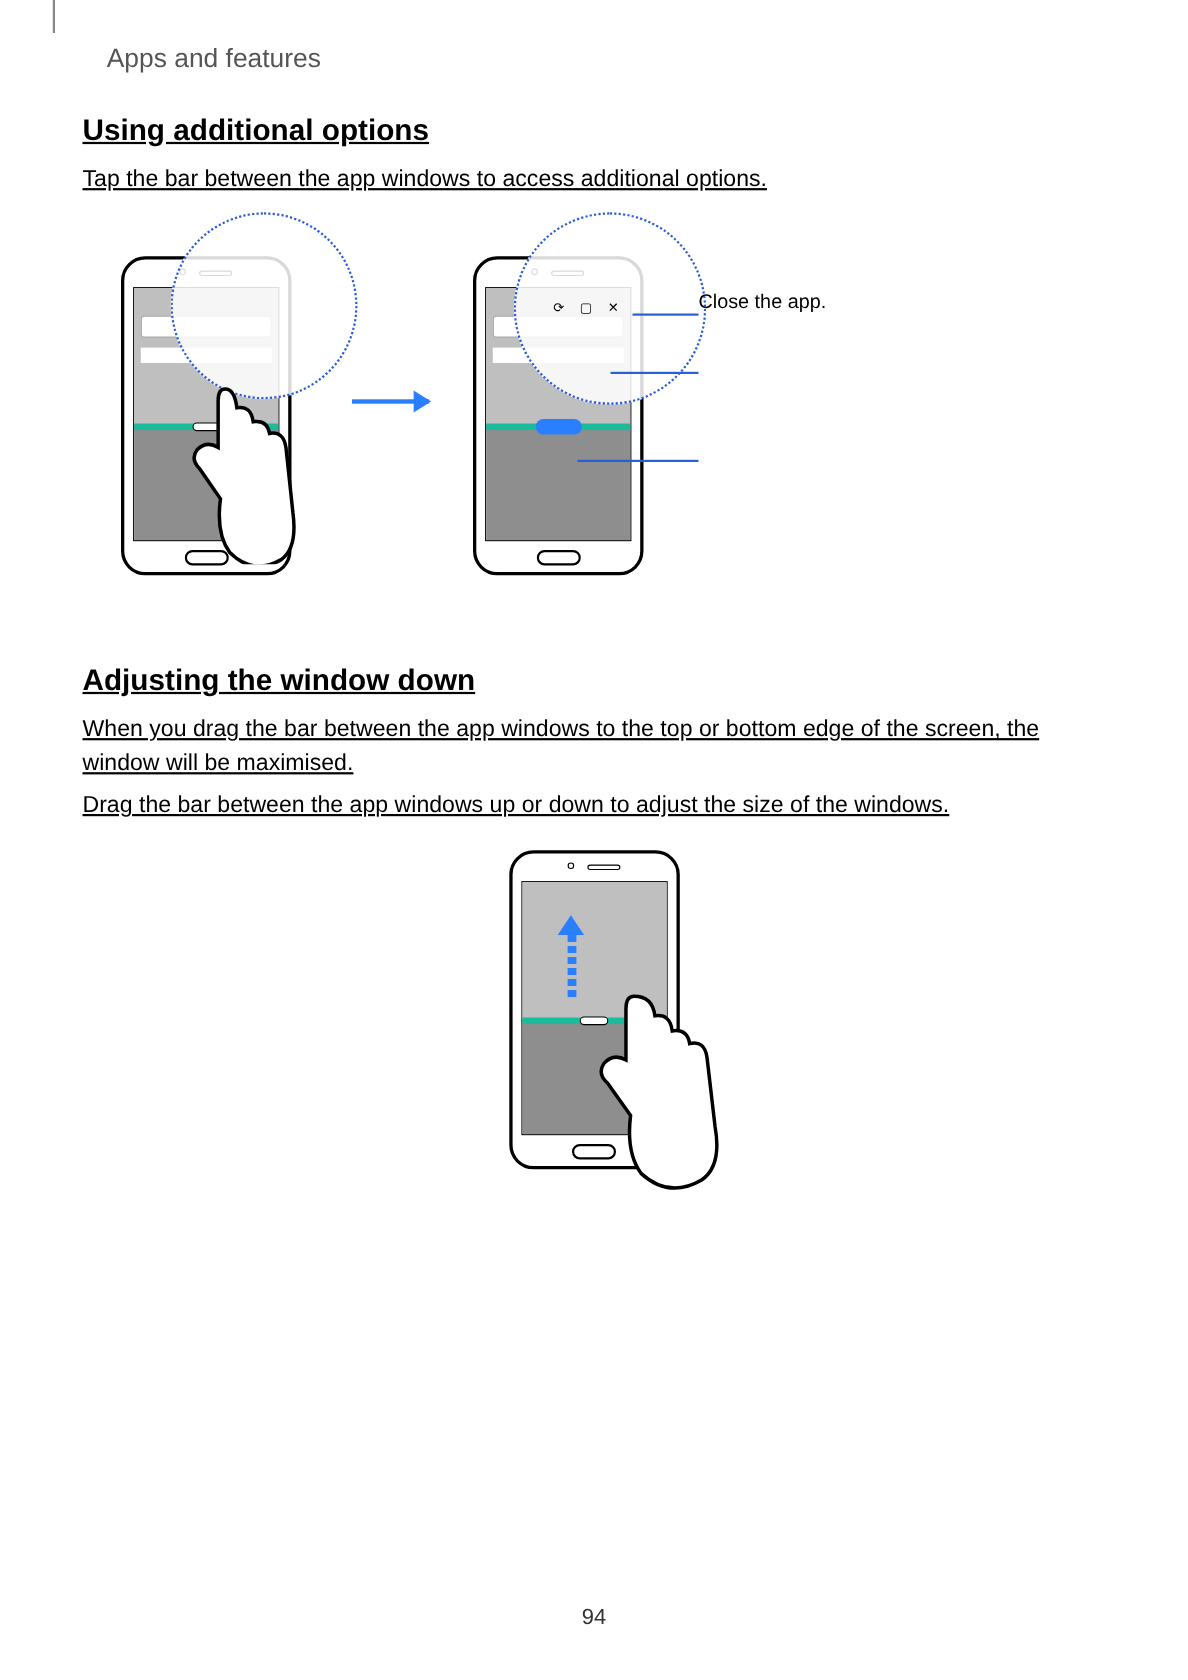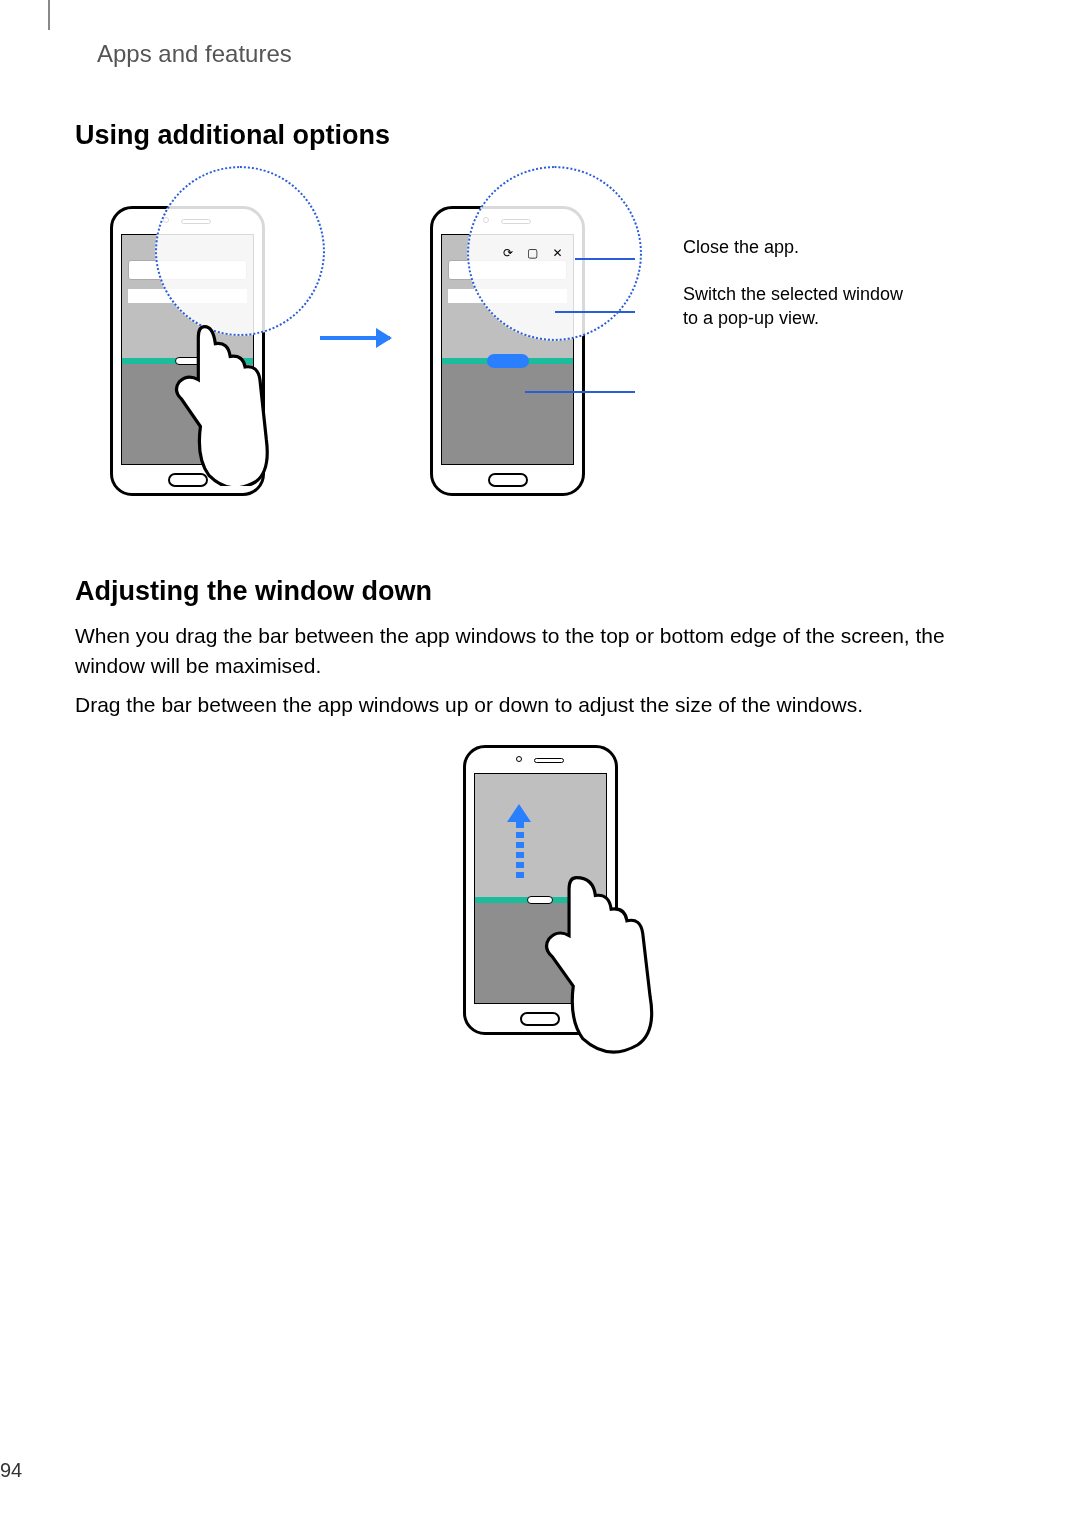--- a/index.html
+++ b/index.html
@@ -18,22 +18,23 @@
     background: #888;
   }
   .header {
     position: absolute;
     left: 97px; top: 40px;
     font-size: 24px;
     color: #555;
   }
   .content {
     position: absolute;
-    left: 75px; top: 120px;
+    left: 75px; top: 103px;
     width: 930px;
+    text-decoration: underline;
   }
   h2 {
     font-size: 27px;
     font-weight: bold;
     margin-bottom: 14px;
   }
   p {
     font-size: 21px;
     line-height: 1.45;
     margin-bottom: 8px;
@@ -48,20 +49,21 @@
     margin-top: 25px;
     position: relative;
     height: 300px;
     display: flex;
     justify-content: center;
   }
   .page-num {
     position: absolute;
     bottom: 45px;
     width: 100%;
+    text-align: center;
     font-size: 20px;
     color: #333;
   }
   
   .phone {
     width: 155px; height: 290px;
     border: 3px solid #000;
     border-radius: 22px;
     background: #fff;
     position: relative;
@@ -77,21 +79,21 @@
   .teal-divider { position:absolute; left:0; right:0; top:55%; height:6px; background:#1abc9c; transform:translateY(-50%); }
   .divider-handle { position:absolute; left:50%; top:55%; width:26px; height:8px; background:#fff; border:1px solid #000; border-radius:5px; transform:translate(-50%,-50%); }
   .camdot { position:absolute; left:50px; top:8px; width:6px; height:6px; border:1px solid #000; border-radius:50%; }
   .speaker { position:absolute; left:68px; top:10px; width:30px; height:5px; border:1px solid #000; border-radius:3px; }
   .homebtn { position:absolute; left:50%; bottom:6px; width:40px; height:14px; border:2px solid #000; border-radius:8px; transform:translateX(-50%); }
 
   .callout-bubble {
     position:absolute; border:2px dotted #2a5ed8; border-radius:50%; background:rgba(255,255,255,0.85);
   }
   .callouts { position:absolute; left:560px; top:60px; font-size:18px; line-height:1.3; }
-  .callouts div { margin-bottom:24px; max-width:230px;margin-left:48px; }
+  .callouts div { margin-bottom:24px; max-width:230px; }
   .lead-line { position:absolute; background:#2a5ed8; height:1.5px; }
 
   .arrow-right {
     width:70px; height:4px; background:#2a7fff; position:relative;
   }
   .arrow-right::after{
     content:''; position:absolute; right:-2px; top:-8px;
     border-left:16px solid #2a7fff; border-top:10px solid transparent; border-bottom:10px solid transparent;
   }
   .arrow-up-blue {
@@ -112,20 +114,21 @@
 </style>
 </head>
 <body>
 
 <div class="tab-mark"></div>
 <div class="header">Apps and features</div>
 
 <div class="content">
 
   <h2>Using additional options</h2>
+  <p>Tap the bar between the app windows to access additional options.</p>
 
   <div class="fig1">
 
     <div class="phone" style="position:absolute; left:35px; top:30px;">
       <div class="camdot"></div>
       <div class="speaker"></div>
       <div class="phone-inner">
         <div class="top-half">
           <div class="whiterow"></div>
           <div class="whiterow2"></div>
@@ -169,21 +172,20 @@
         <span>✕</span>
       </div>
     </div>
 
     <div class="lead-line" style="left:500px; top:82px; width:60px;"></div>
     <div class="lead-line" style="left:480px; top:135px; width:80px;"></div>
     <div class="lead-line" style="left:450px; top:215px; width:110px; background:#2a5ed8;"></div>
 
     <div class="callouts">
       <div>Close the app.</div>
-      <div>Switch the selected window to a pop-up view.</div>
     </div>
   </div>
 
   <h2>Adjusting the window down</h2>
   <p>When you drag the bar between the app windows to the top or bottom edge of the screen, the window will be maximised.</p>
   <p>Drag the bar between the app windows up or down to adjust the size of the windows.</p>
 
   <div class="fig2">
     <div style="position:relative;">
       <div class="phone">

